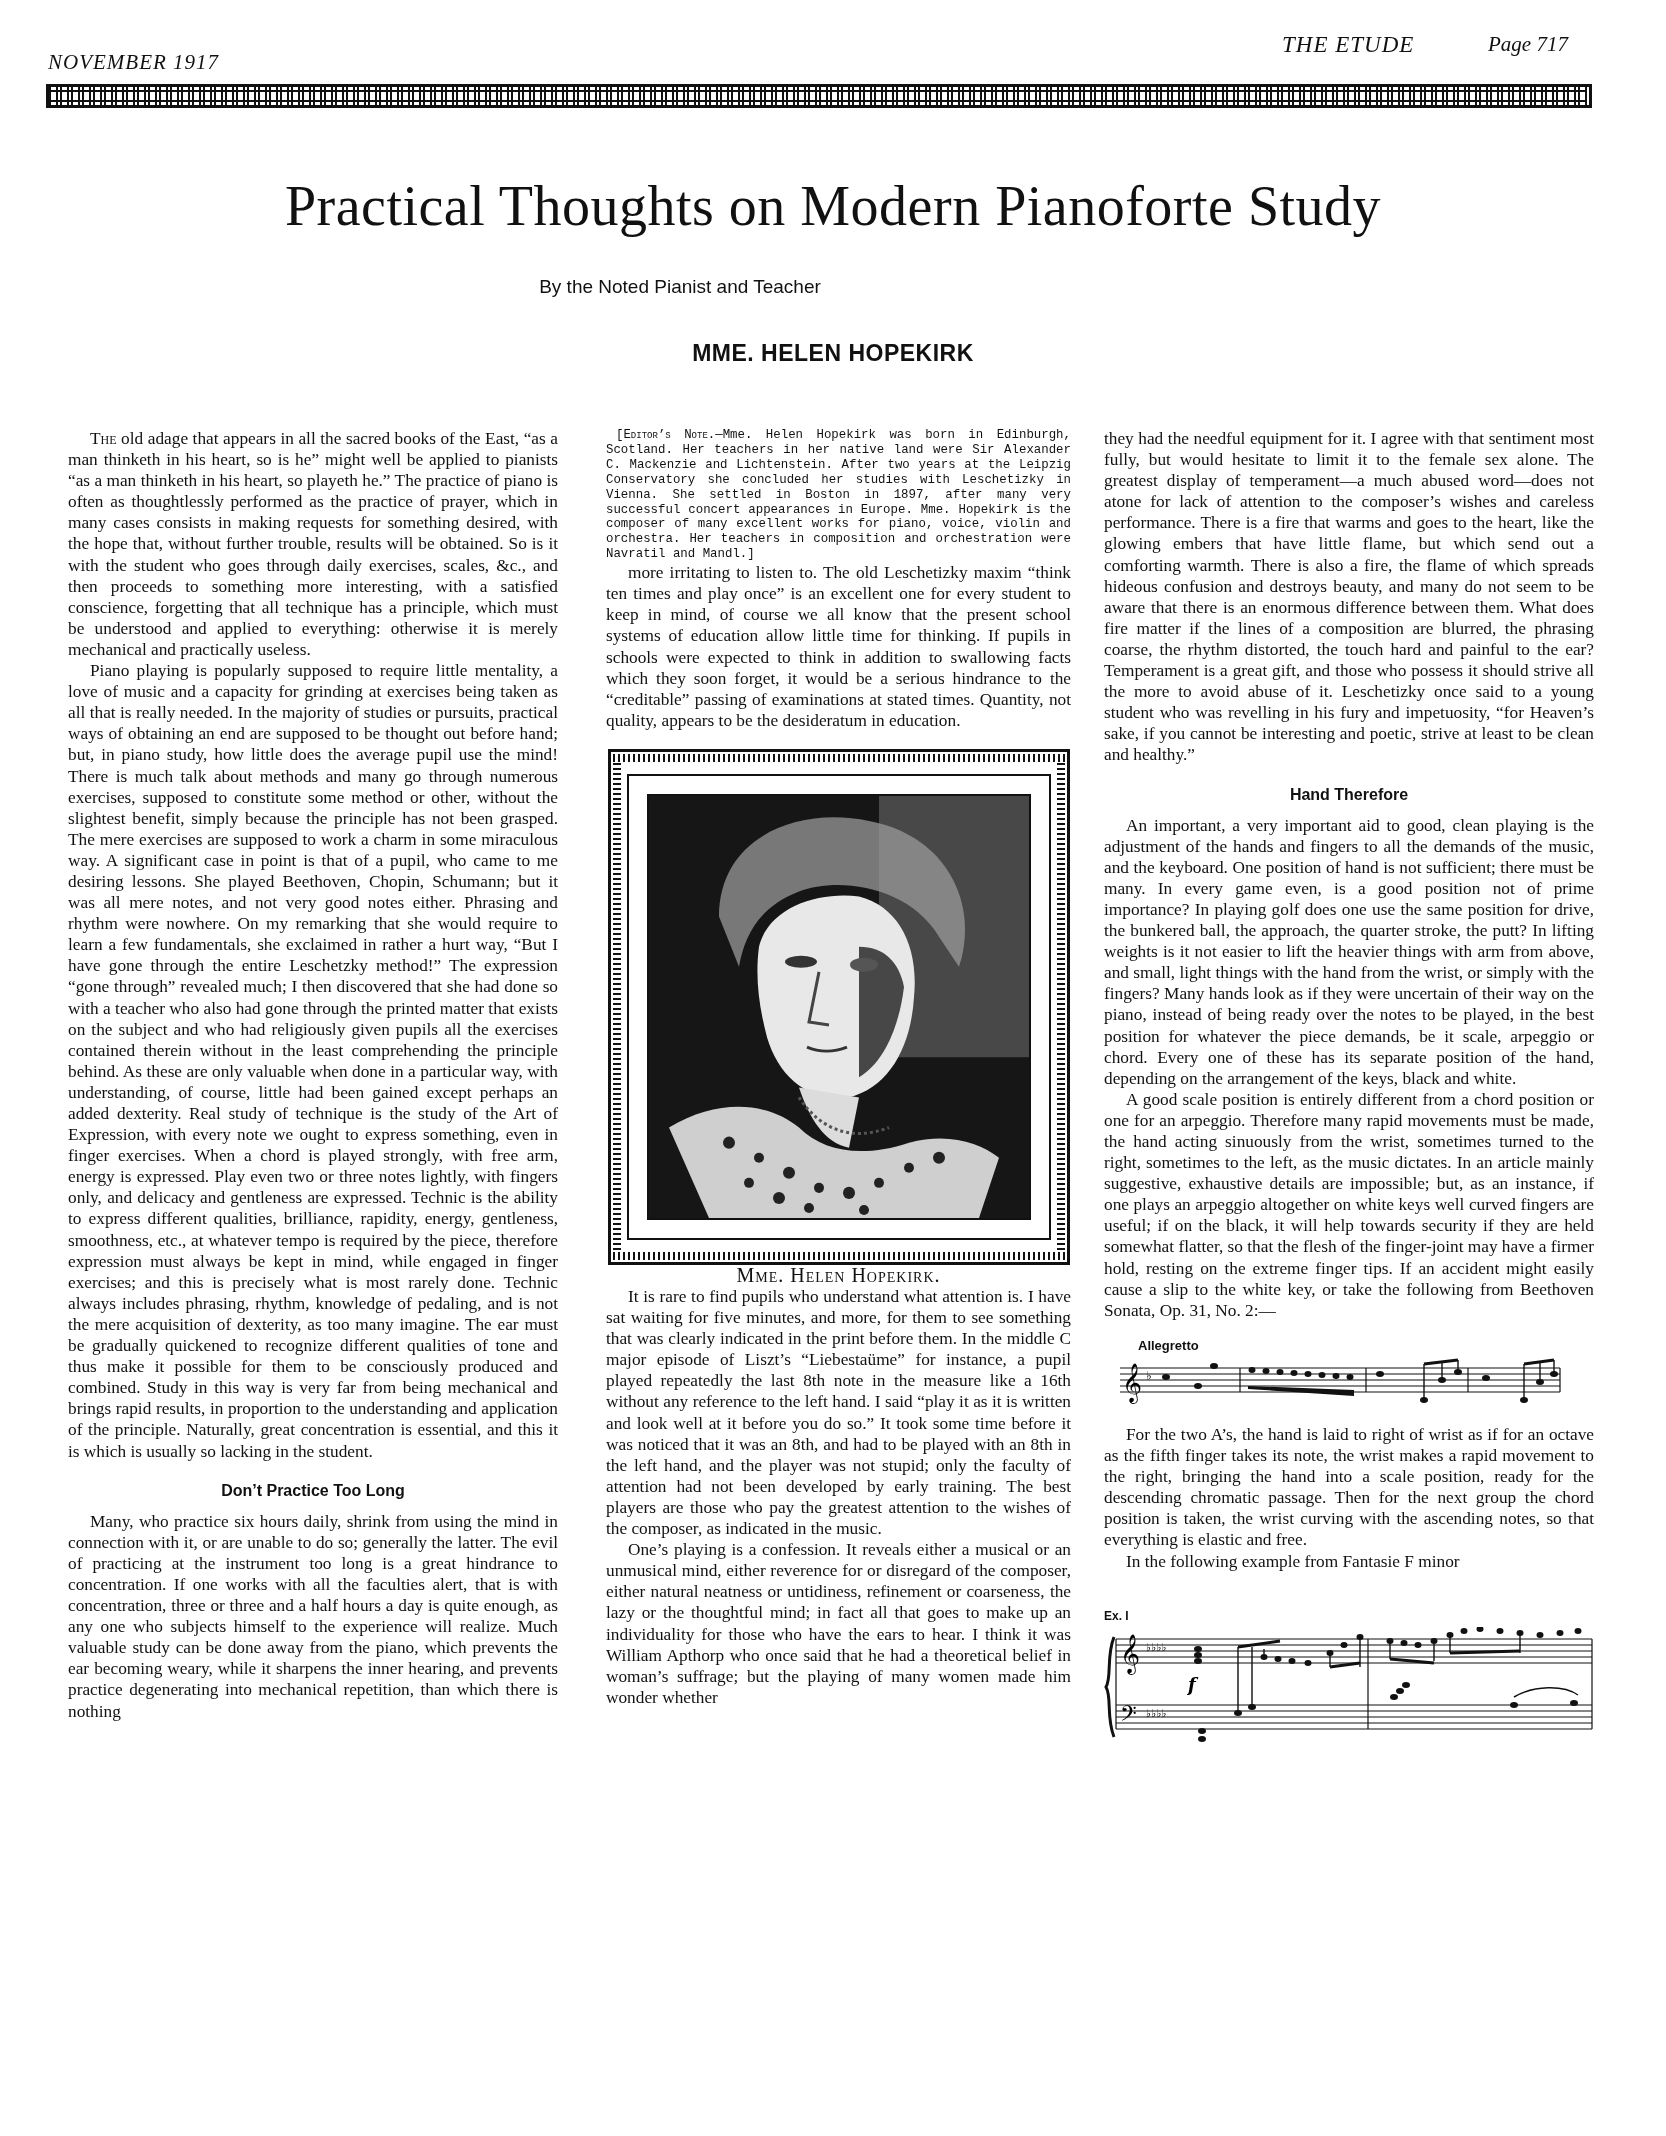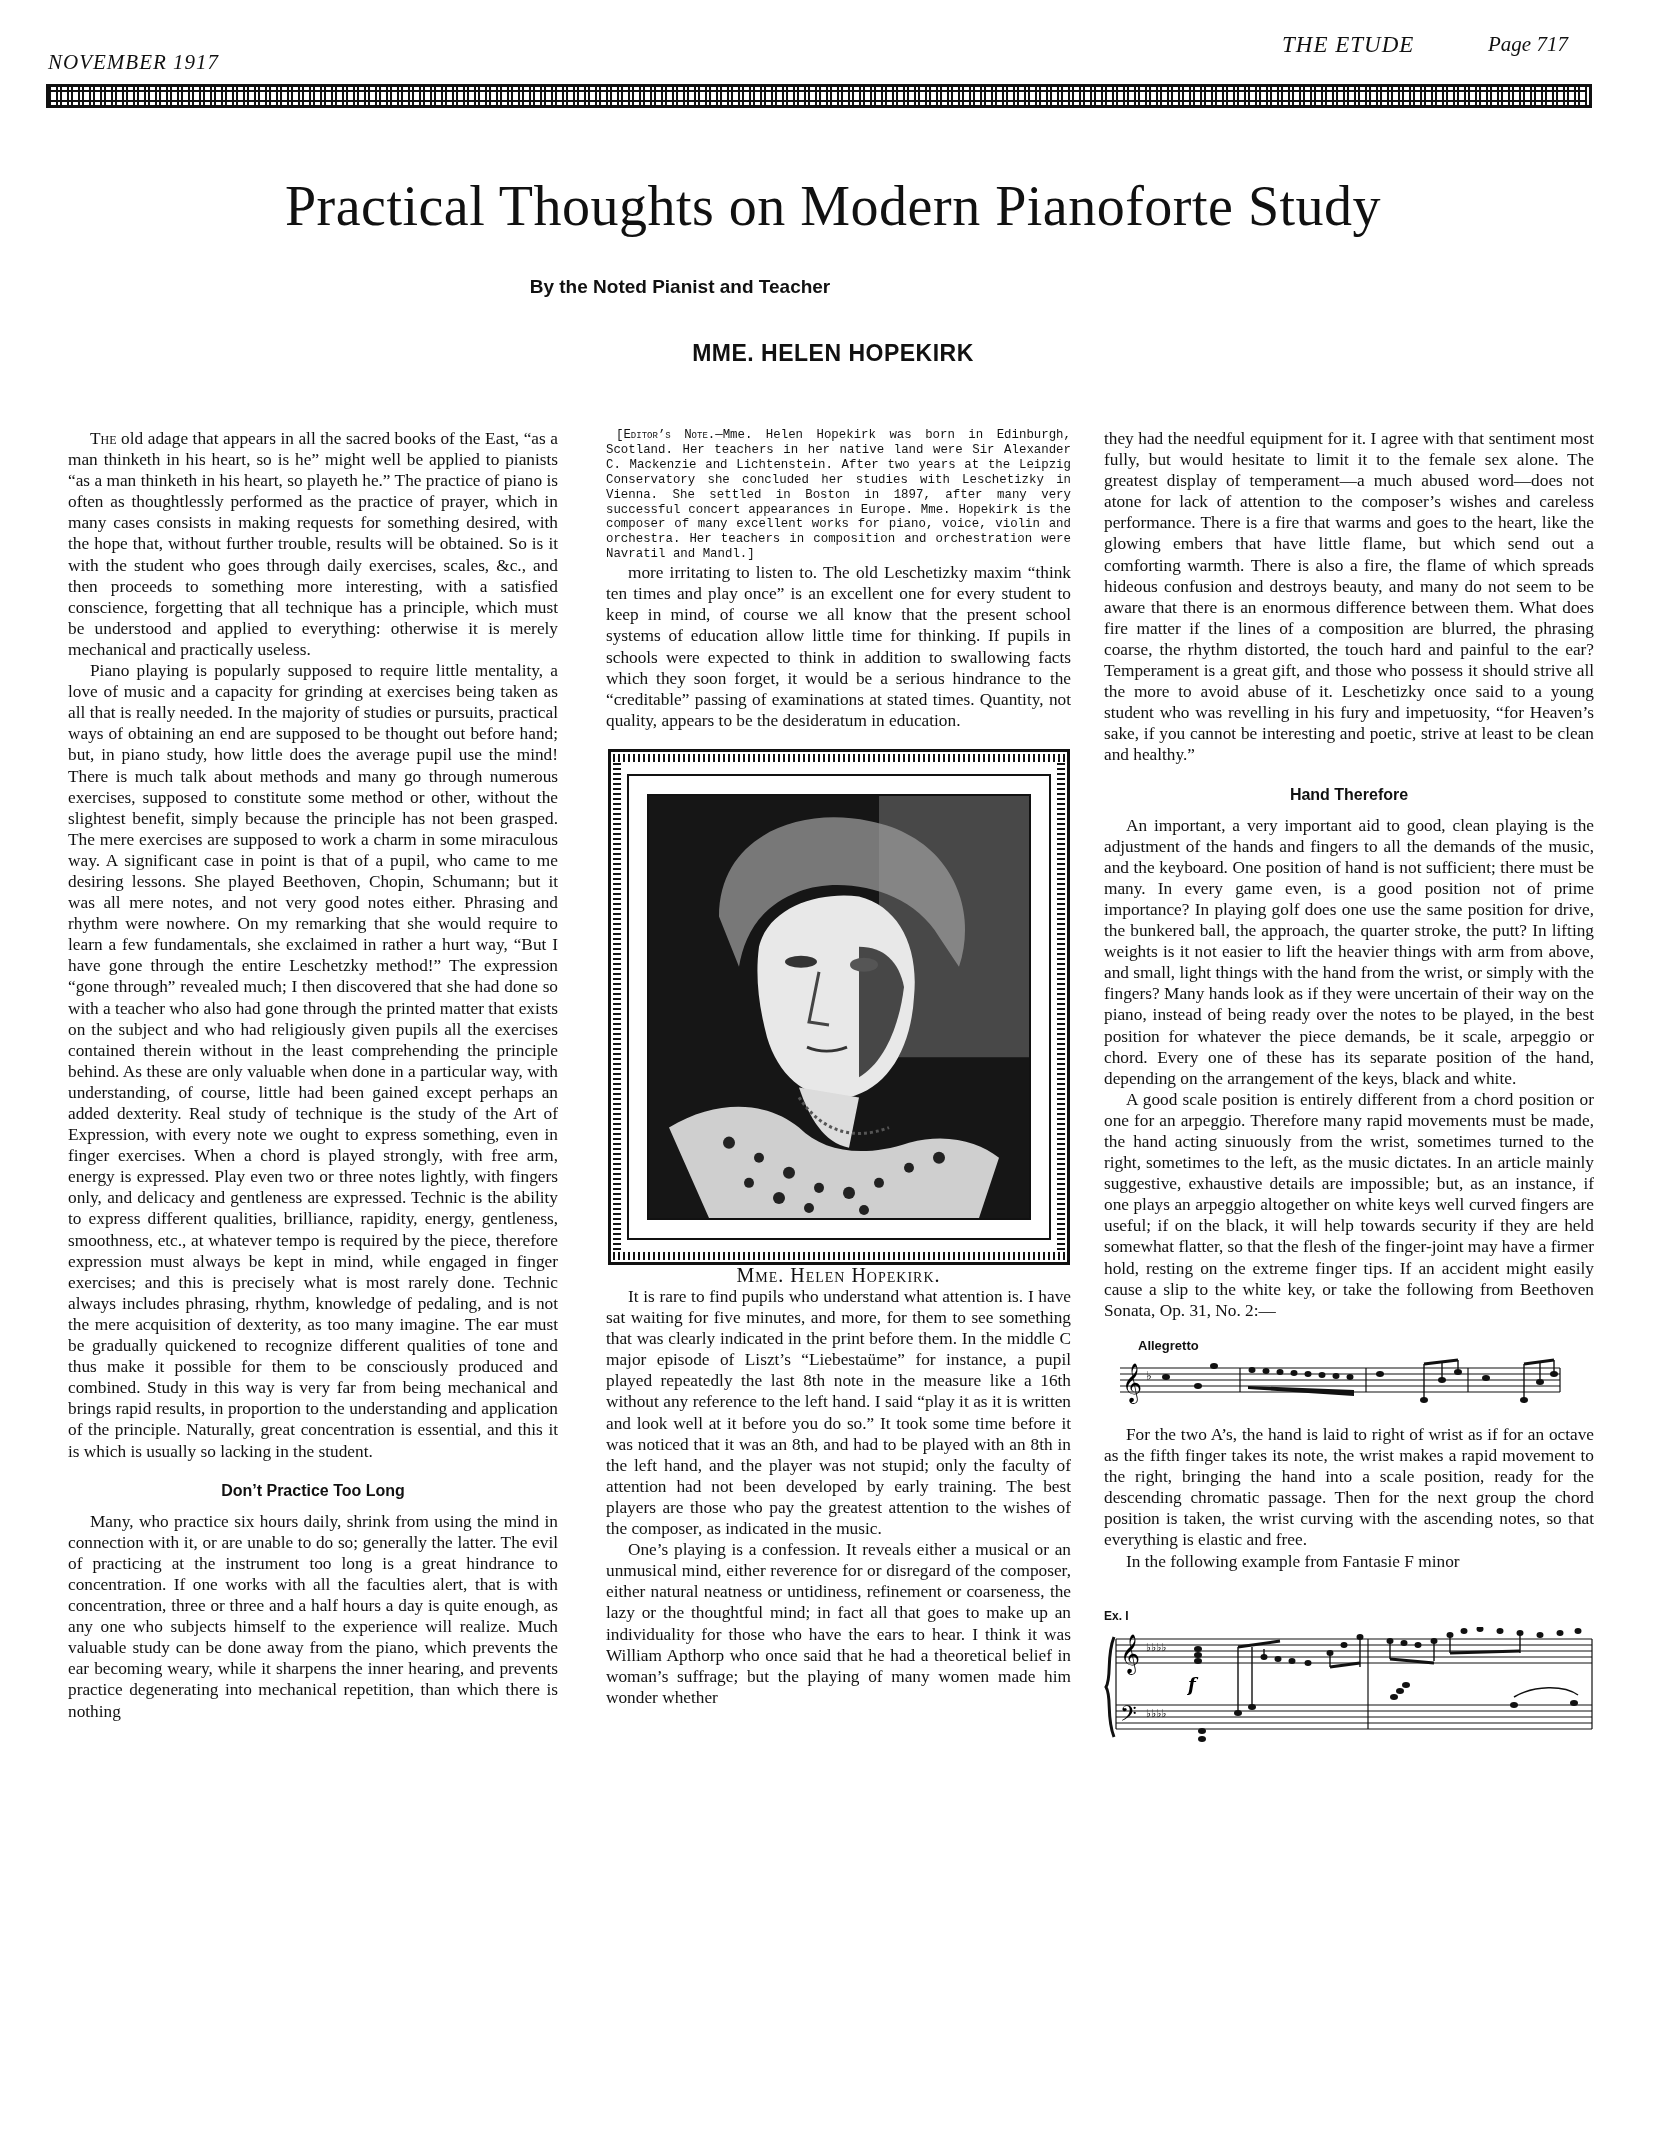--- a/index.html
+++ b/index.html
@@ -10,21 +10,21 @@
   .rh-right-mag { position: absolute; left: 1282px; top: 2px; font-style: italic; font-size: 23px; letter-spacing: 1px; }
   .rh-right-page { position: absolute; left: 1488px; top: 2px; font-style: italic; font-size: 21px; }
 
   .greek-key { position: absolute; left: 46px; top: 84px; width: 1546px; height: 24px; border: 3px solid #111; box-sizing: border-box; background:
       repeating-linear-gradient(90deg, #111 0 2px, #fff 2px 7px, #111 7px 9px, #fff 9px 11px),
       #fff; }
   .greek-key::before { content: ""; position: absolute; left: 2px; right: 2px; top: 3px; height: 2px; background: #111; }
   .greek-key::after { content: ""; position: absolute; left: 2px; right: 2px; bottom: 3px; height: 2px; background: #111; }
 
   .title { position: absolute; top: 174px; left: 0; width: 1666px; text-align: center; font-size: 56px; letter-spacing: 0.5px; font-weight: normal; margin: 0; }
-  .byline { position: absolute; top: 276px; left: 0; width: 1360px; text-align: center; font-family: "Liberation Sans", "DejaVu Sans", sans-serif; font-weight: bold; font-size: 19px; }
+  .byline { position: absolute; top: 276px; left: 0; width: 1360px; text-align: center; font-family: "Liberation Sans", "DejaVu Sans", sans-serif; font-weight: normal; font-size: 19px; }
   .author { position: absolute; top: 340px; left: 0; width: 1666px; text-align: center; font-family: "Liberation Sans", "DejaVu Sans", sans-serif; font-weight: bold; font-size: 23px; letter-spacing: 0.5px; }
 
   .col { position: absolute; font-size: 17.3px; line-height: 21.1px; text-align: justify; hyphens: none; }
   .col p { margin: 0; text-indent: 22px; }
   .col1 { left: 68px; top: 428px; width: 490px; }
   .col2 { left: 606px; top: 428px; width: 465px; }
   .col3 { left: 1104px; top: 428px; width: 490px; }
 
   .smallcaps-lead { font-variant: small-caps; }
   .subhead { text-align: center; font-family: "Liberation Sans", "DejaVu Sans", sans-serif; font-weight: bold; font-size: 16px; margin: 18px 0 10px 0; text-indent: 0; }

